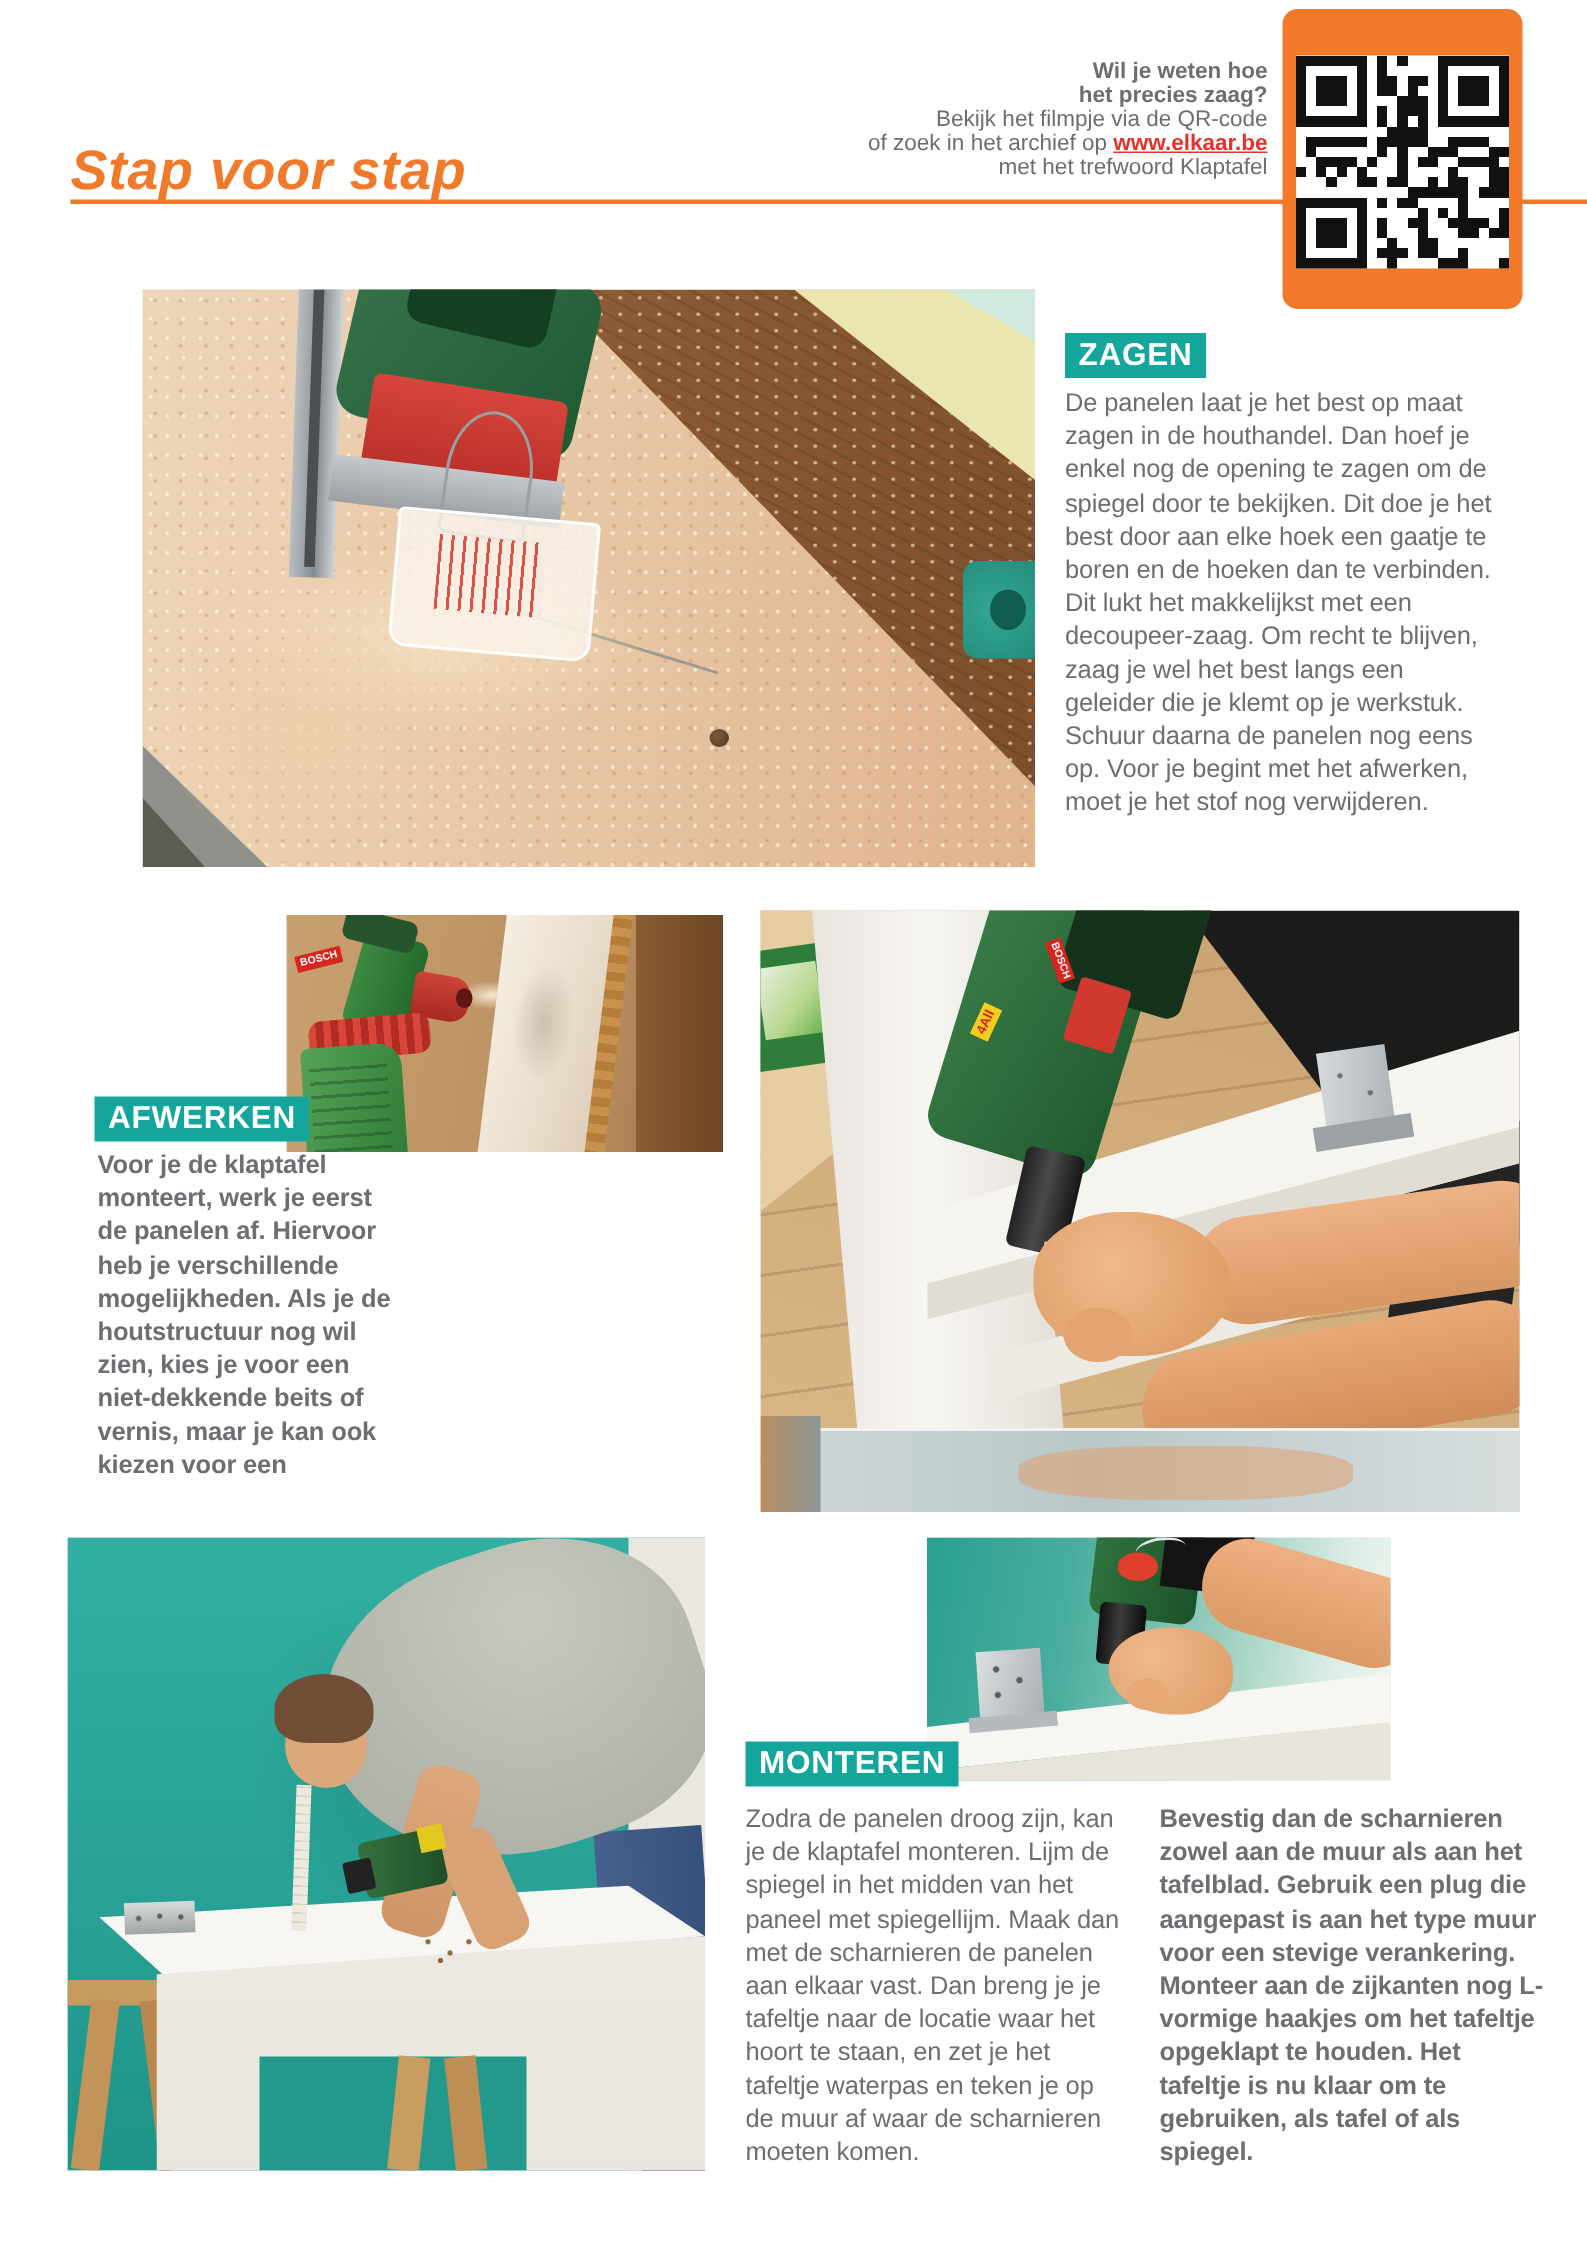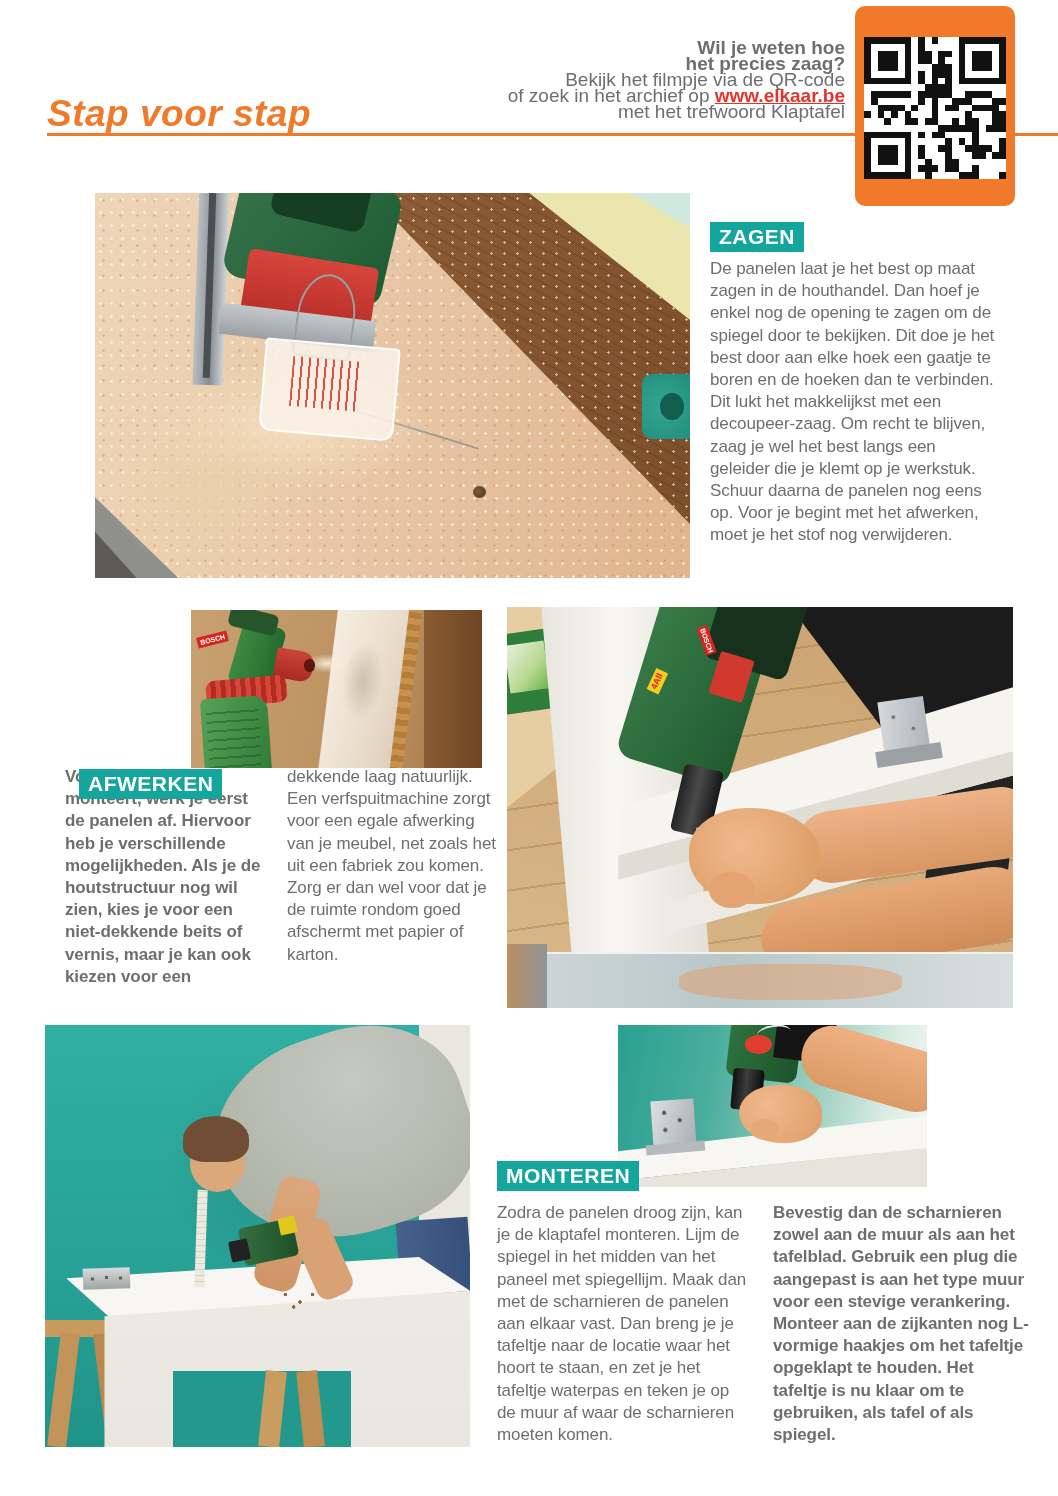--- a/index.html
+++ b/index.html
@@ -1,20 +1,20 @@
 <!DOCTYPE html>
 <html><head>
 <meta charset="utf-8">
 <style>
   html,body{margin:0;padding:0;background:#ffffff;}
   .page{position:relative;width:1058px;height:1496px;background:#fff;font-family:"Liberation Sans",sans-serif;overflow:hidden;}
   .ab{position:absolute;}
   .title{position:absolute;left:47px;top:95px;font-size:37px;line-height:1;font-weight:bold;font-style:italic;color:#f0792a;letter-spacing:.5px;}
   .rule{position:absolute;left:47px;right:0;top:133px;height:3px;background:#f0792a;}
-  .cta{position:absolute;right:213px;top:40px;text-align:right;font-size:19px;line-height:16px;color:#6d6e71;}
+  .cta{position:absolute;right:213px;top:40px;text-align:right;font-size:15px;line-height:16px;color:#6d6e71;}
   .cta .b{font-weight:bold;}
   .cta .link{color:#e6332a;font-weight:bold;text-decoration:underline;}
   .qr-wrap{position:absolute;left:855px;top:6px;width:160px;height:200px;background:#f0792a;border-radius:10px;z-index:3;}
   .qr{position:absolute;left:9px;top:31px;width:142px;height:142px;background:#fff;}
   .qr svg{display:block;width:100%;height:100%;}
   .badge{position:absolute;background:#14a69c;color:#fff;font-weight:bold;font-size:21px;line-height:1;padding:4px 9px 5px;letter-spacing:.5px;z-index:2;}
   .bodycol{position:absolute;color:#6d6e71;font-size:17px;line-height:22.2px;letter-spacing:-0.1px;}
   .photo{position:absolute;overflow:hidden;background:#ddd;}
   .lbl{font-weight:bold;line-height:1;display:inline-block;}
 </style>
@@ -214,23 +214,22 @@
     <div class="ab" style="left:15%;top:8%;width:15%;height:42%;background:linear-gradient(90deg,#3d8a42,#256b2c);border-radius:8px;transform:rotate(16deg);"></div>
     <div class="ab" style="left:13%;top:0;width:17%;height:13%;background:#27552b;border-radius:6px;transform:rotate(14deg);"></div>
     <div class="ab" style="left:29%;top:25%;width:13%;height:19%;background:linear-gradient(#cc4438,#a82a22);border-radius:4px 12px 12px 4px;transform:rotate(10deg);"></div>
     <div class="ab" style="left:39%;top:31%;width:3.5%;height:8%;background:#5e1612;border-radius:50%;"></div>
     <div class="ab" style="left:5%;top:43%;width:28%;height:17%;background:repeating-linear-gradient(90deg,#d8463a 0 5px,#b12d24 5px 10px);border-radius:9px;transform:rotate(-5deg);"></div>
     <div class="ab" style="left:4%;top:55%;width:23%;height:58%;background:linear-gradient(110deg,#55a257,#2f7a35);border-radius:6px 16px 4px 4px;transform:rotate(-4deg);"></div>
     <div class="ab" style="left:6%;top:60%;width:18%;height:45%;background:repeating-linear-gradient(0deg,rgba(20,60,25,.35) 0 2px,transparent 2px 9px);transform:rotate(-4deg);"></div>
     <div class="ab lbl" style="left:2%;top:15%;padding:2px 3px;background:#d8261f;color:#fff;font-size:7px;transform:rotate(-14deg);">BOSCH</div>
   </div>
 
-  <div class="badge" style="left:63px;top:769px;margin-left:16px;">AFWERKEN</div>
+  <div class="badge" style="left:63px;top:731px;">AFWERKEN</div>
   <div class="bodycol" style="left:65px;top:766px;width:200px;font-weight:bold;">Voor je de klaptafel monteert, werk je eerst de panelen af. Hiervoor heb je verschillende mogelijkheden. Als je de houtstructuur nog wil zien, kies je voor een niet-dekkende beits of vernis, maar je kan ook kiezen voor een</div>
-  <div class="bodycol" style="left:287px;top:766px;width:212px;">dekkende laag natuurlijk. Een verfspuitmachine zorgt voor een egale afwerking van je meubel, net zoals het uit een fabriek zou komen. Zorg er dan wel voor dat je de ruimte rondom goed afschermt met papier of karton.</div>
 
   <div class="photo" style="left:507px;top:607px;width:506px;height:401px;">
     <div class="ab" style="inset:0;background:linear-gradient(15deg,#d9b888,#cba271);"></div>
     <div class="ab" style="inset:0;background:repeating-linear-gradient(172deg,rgba(140,100,60,.3) 0 2px,transparent 2px 40px);"></div>
     <div class="ab" style="inset:0;clip-path:polygon(0 0,58% 0,16% 34%,0 50%);background:#e6cda2;"></div>
     <div class="ab" style="inset:0;clip-path:polygon(56% 0,100% 0,100% 62%,74% 30%);background:#1b1b1b;"></div>
     <div class="ab" style="left:84%;top:34%;width:16%;height:42%;background:#242424;transform:rotate(7deg);"></div>
     <div class="ab" style="left:-2%;top:6%;width:13%;height:20%;background:#2f7d3a;transform:rotate(-8deg);"></div>
     <div class="ab" style="left:0;top:9%;width:8%;height:12%;background:linear-gradient(135deg,#e8f0e0,#b8d890 60%,#6ab04c);transform:rotate(-8deg);"></div>
     <div class="ab" style="left:10%;top:-3%;width:27%;height:100%;background:linear-gradient(95deg,#e8e5df,#f8f6f1 45%,#e2dfd8);transform:rotate(-5deg);"></div>

